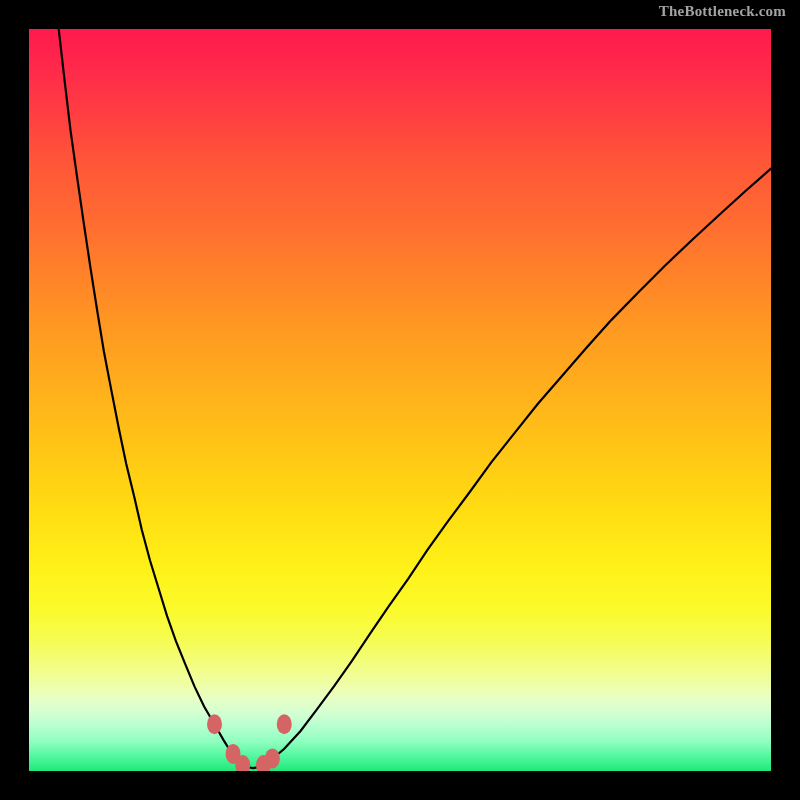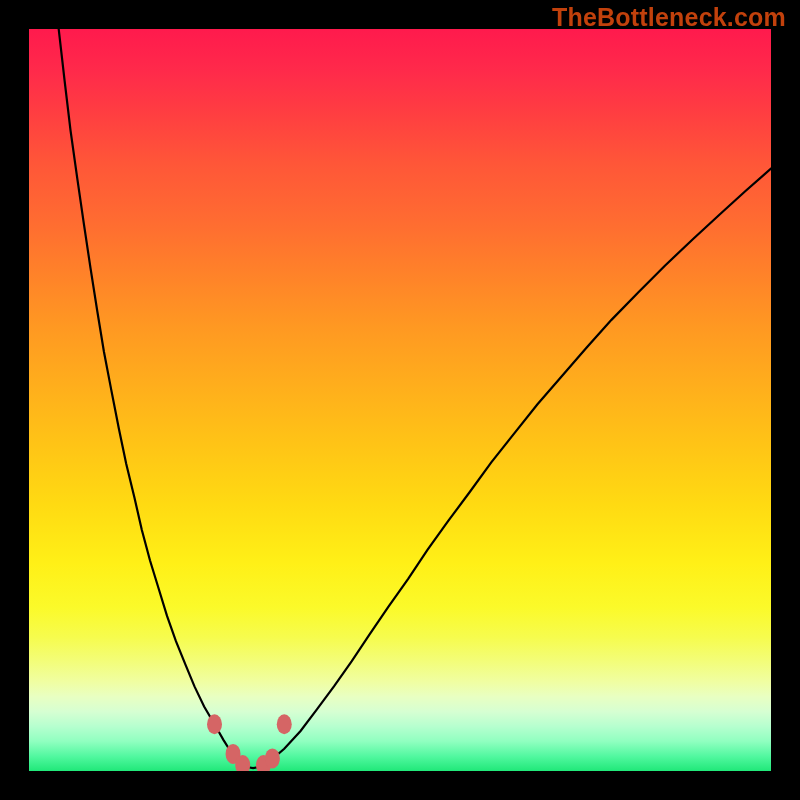--- a/index.html
+++ b/index.html
@@ -46,24 +46,24 @@
       #b6ffcf 94%,
       #90ffc0 96%,
       #52f8a0 98%,
       #20e879 100%
     );
   }
   .watermark {
     position: absolute;
     top: 3px;
     right: 14px;
-    font-family: Liberation Sans, sans-serif;
-    font-size: 25px;
+    font-family: Liberation Serif, serif;
+    font-size: 15px;
     font-weight: 600;
-    color: #c2410c;
+    color: #a3a3a3;
     letter-spacing: 0.2px;
   }
   svg.curve {
     position: absolute;
     top: 0;
     left: 0;
     width: 742px;
     height: 742px;
   }
   .dot {

